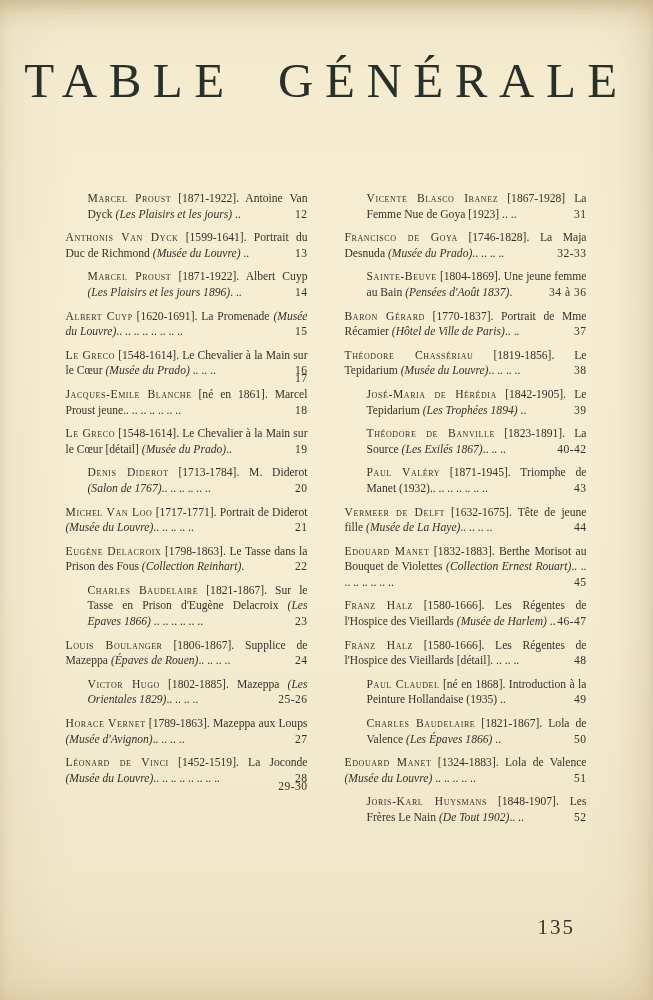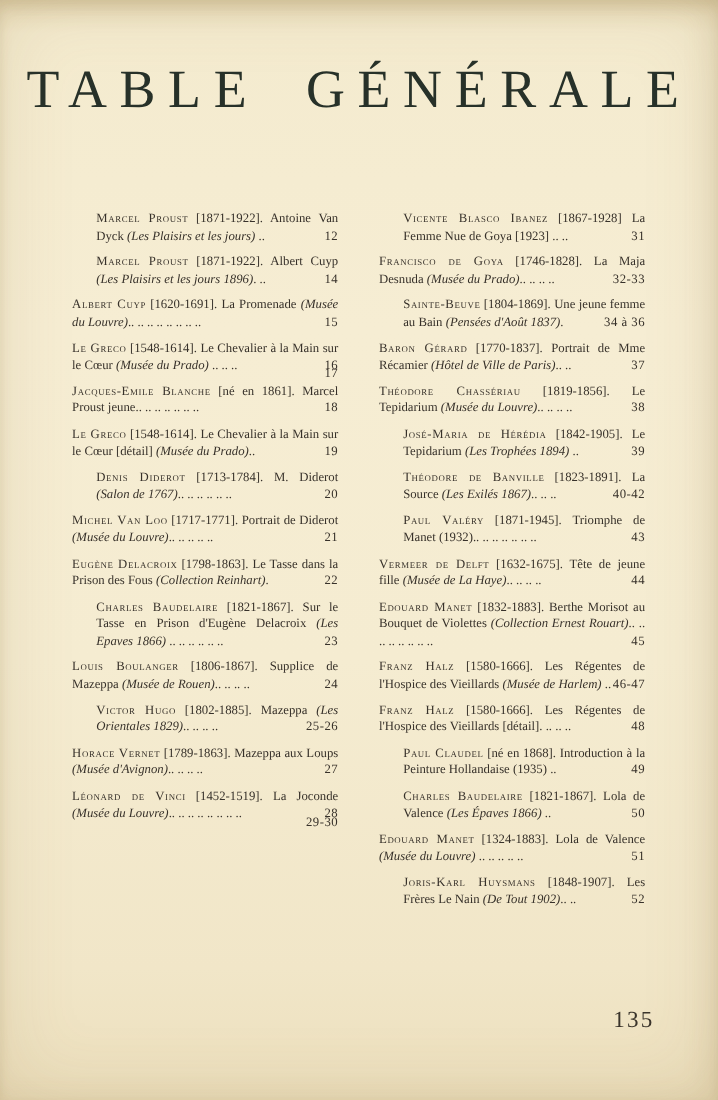--- a/index.html
+++ b/index.html
@@ -34,43 +34,44 @@
   }
   .entry.indent{padding-left:22px;}
   .sc{font-variant:small-caps;letter-spacing:.05em;}
   .i{font-style:italic;}
   .pg{
     position:absolute;right:0;bottom:0;
     background:transparent;
     letter-spacing:.04em;
   }
   .folio{
-    position:absolute;right:58px;bottom:60px;
+    position:absolute;right:78px;bottom:60px;
     font-size:21px;letter-spacing:2px;color:#3a342b;
   }
 </style>
 </head>
 <body>
 
 <div class="page">
   <h1 class="title">TABLE GÉNÉRALE</h1>
   <div class="columns">
     <div class="col" id="col-left">
         <div class="entry indent"><span><span class="sc">Marcel Proust</span><span> [1871-1922]. Antoine Van Dyck </span><span class="i">(Les Plaisirs et les jours)</span><span>&nbsp;..</span></span><span class="pg">12</span></div>
+        <div class="entry"><span><span class="sc">Anthonis Van Dyck</span><span> [1599-1641]. Portrait du Duc de Richmond </span><span class="i">(Musée du Louvre)</span><span>&nbsp;..</span></span><span class="pg">13</span></div>
         <div class="entry indent"><span><span class="sc">Marcel Proust</span><span> [1871-1922]. Albert Cuyp </span><span class="i">(Les Plaisirs et les jours 1896)</span><span>. ..</span></span><span class="pg">14</span></div>
         <div class="entry"><span><span class="sc">Albert Cuyp</span><span> [1620-1691]. La Promenade </span><span class="i">(Musée du Louvre)</span><span>.. .. .. .. .. .. .. ..</span></span><span class="pg">15</span></div>
         <div class="entry"><span><span class="sc">Le Greco</span><span> [1548-1614]. Le Chevalier à la Main sur le Cœur </span><span class="i">(Musée du Prado)</span><span> .. .. ..</span></span><span class="pg">16</span></div>
         <div class="entry indent"><span class="pg">17</span></div>
         <div class="entry"><span><span class="sc">Jacques-Emile Blanche</span><span> [né en 1861]. Marcel Proust jeune.. .. .. .. .. .. ..</span></span><span class="pg">18</span></div>
         <div class="entry"><span><span class="sc">Le Greco</span><span> [1548-1614]. Le Chevalier à la Main sur le Cœur [détail] </span><span class="i">(Musée du Prado)</span><span>..</span></span><span class="pg">19</span></div>
         <div class="entry indent"><span><span class="sc">Denis Diderot</span><span> [1713-1784]. M. Diderot </span><span class="i">(Salon de 1767)</span><span>.. .. .. .. .. ..</span></span><span class="pg">20</span></div>
         <div class="entry"><span><span class="sc">Michel Van Loo</span><span> [1717-1771]. Portrait de Diderot </span><span class="i">(Musée du Louvre)</span><span>.. .. .. .. ..</span></span><span class="pg">21</span></div>
         <div class="entry"><span><span class="sc">Eugène Delacroix</span><span> [1798-1863]. Le Tasse dans la Prison des Fous </span><span class="i">(Collection Reinhart)</span><span>.</span></span><span class="pg">22</span></div>
         <div class="entry indent"><span><span class="sc">Charles Baudelaire</span><span> [1821-1867]. Sur le Tasse en Prison d'Eugène Delacroix </span><span class="i">(Les Epaves 1866)</span><span> .. .. .. .. .. ..</span></span><span class="pg">23</span></div>
-        <div class="entry"><span><span class="sc">Louis Boulanger</span><span> [1806-1867]. Supplice de Mazeppa </span><span class="i">(Musée de Rouen)</span><span>.. .. .. ..</span></span><span class="pg">24</span></div>
+        <div class="entry"><span><span class="sc">Louis Boulanger</span><span> [1806-1867]. Supplice de Mazeppa </span><span class="i">(Épaves de Rouen)</span><span>.. .. .. ..</span></span><span class="pg">24</span></div>
         <div class="entry indent"><span><span class="sc">Victor Hugo</span><span> [1802-1885]. Mazeppa </span><span class="i">(Les Orientales 1829)</span><span>.. .. .. ..</span></span><span class="pg">25-26</span></div>
         <div class="entry"><span><span class="sc">Horace Vernet</span><span> [1789-1863]. Mazeppa aux Loups </span><span class="i">(Musée d'Avignon)</span><span>.. .. .. ..</span></span><span class="pg">27</span></div>
         <div class="entry"><span><span class="sc">Léonard de Vinci</span><span> [1452-1519]. La Joconde </span><span class="i">(Musée du Louvre)</span><span>.. .. .. .. .. .. .. ..</span></span><span class="pg">28</span></div>
         <div class="entry indent"><span class="pg">29-30</span></div>
       </div>
     <div class="col" id="col-right">
         <div class="entry indent"><span><span class="sc">Vicente Blasco Ibanez</span><span> [1867-1928] La Femme Nue de Goya [1923] .. ..</span></span><span class="pg">31</span></div>
         <div class="entry"><span><span class="sc">Francisco de Goya</span><span> [1746-1828]. La Maja Desnuda </span><span class="i">(Musée du Prado)</span><span>.. .. .. ..</span></span><span class="pg">32-33</span></div>
         <div class="entry indent"><span><span class="sc">Sainte-Beuve</span><span> [1804-1869]. Une jeune femme au Bain </span><span class="i">(Pensées d'Août 1837)</span><span>.</span></span><span class="pg">34 à 36</span></div>
         <div class="entry"><span><span class="sc">Baron Gérard</span><span> [1770-1837]. Portrait de Mme Récamier </span><span class="i">(Hôtel de Ville de Paris)</span><span>.. ..</span></span><span class="pg">37</span></div>

